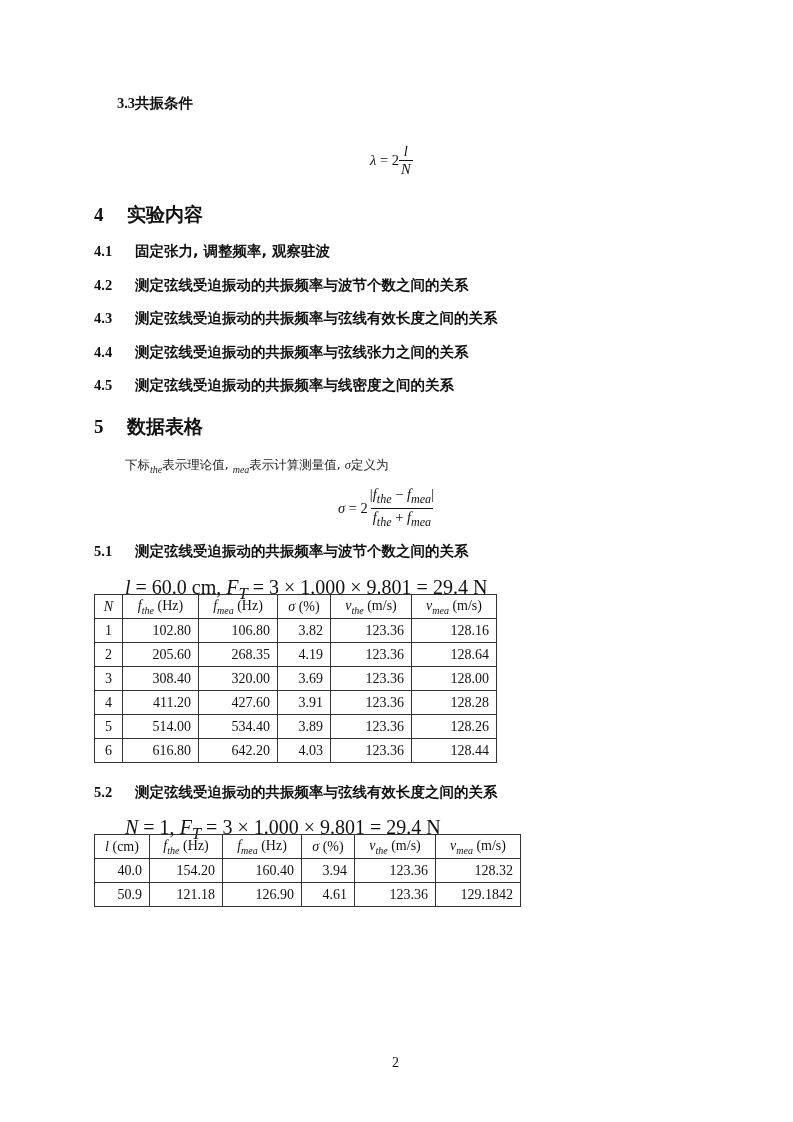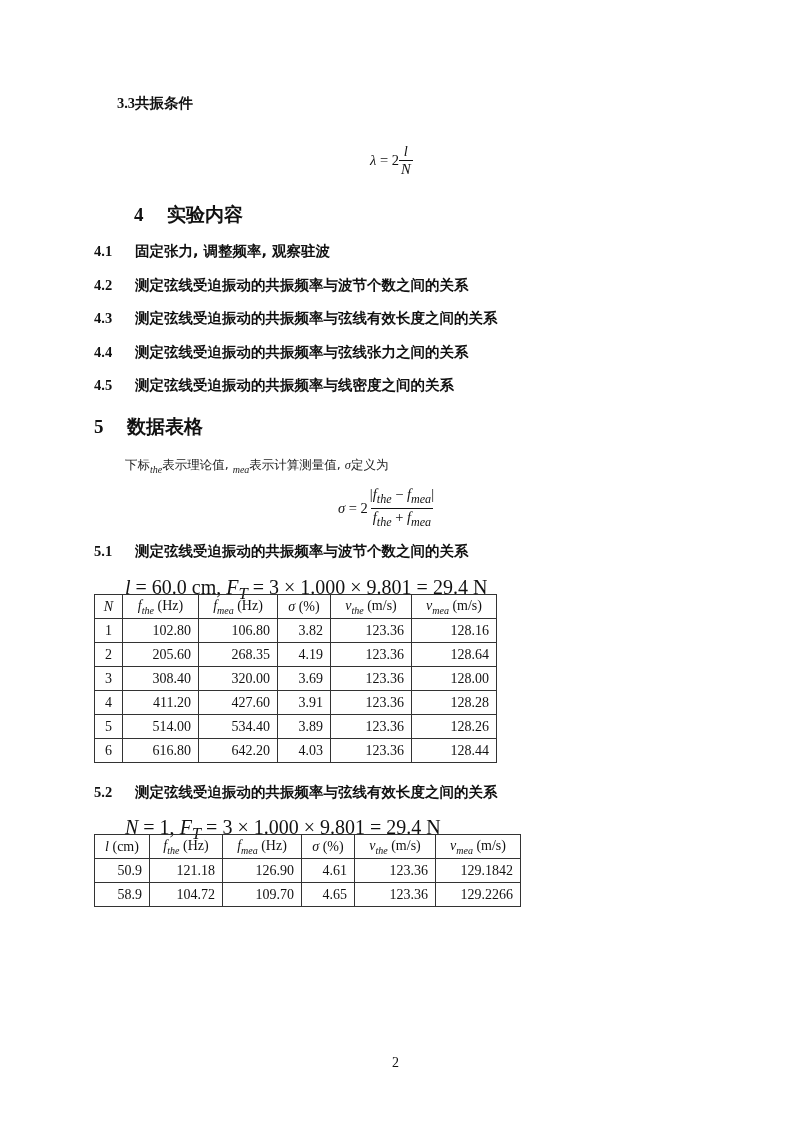--- a/index.html
+++ b/index.html
@@ -47,21 +47,21 @@
   <span class="num">3.3</span><span>共振条件</span>
 </div>
 
 <div class="abs math" style="left:370px; top:143px;text-align:right;">
   <span style="display:inline-block; vertical-align:middle;"><i>λ</i> = 2</span><span class="frac">
       <span class="n"><i>l</i></span>
       <span class="d"><i>N</i></span>
     </span>
 </div>
 
-<div class="abs sec" style="left:94px; top:202px;margin-left:40px;">
+<div class="abs sec" style="left:94px; top:202px;">
   <span class="num">4</span><span>实验内容</span>
 </div>
 
 <div class="abs subsec" style="left:94px; top:242px;">
   <span class="num">4.1</span><span>固定张力, 调整频率, 观察驻波</span>
 </div>
 <div class="abs subsec" style="left:94px; top:276px;">
   <span class="num">4.2</span><span>测定弦线受迫振动的共振频率与波节个数之间的关系</span>
 </div>
 <div class="abs subsec" style="left:94px; top:309px;">
@@ -174,31 +174,31 @@
       <th style="width:40px;margin-top:40px;"><i>l</i> (cm)</th>
       <th style="width:58px;"><i>f<sub>the</sub></i> (Hz)</th>
       <th style="width:64px;"><i>f<sub>mea</sub></i> (Hz)</th>
       <th style="width:38px;"><i>σ</i> (%)</th>
       <th style="width:66px;"><i>v<sub>the</sub></i> (m/s)</th>
       <th style="width:70px;"><i>v<sub>mea</sub></i> (m/s)</th>
     </tr>
   </thead>
   <tbody>
     <tr>
+      <td>40.0</td>
+      <td>154.20</td>
+      <td>160.40</td>
+      <td>3.94</td>
+      <td>123.36</td>
+      <td>128.32</td>
+    </tr>
+    <tr>
       <td>50.9</td>
       <td>121.18</td>
       <td>126.90</td>
       <td>4.61</td>
       <td>123.36</td>
       <td>129.1842</td>
     </tr>
-    <tr>
-      <td>58.9</td>
-      <td>104.72</td>
-      <td>109.70</td>
-      <td>4.65</td>
-      <td>123.36</td>
-      <td>129.2266</td>
-    </tr>
   </tbody>
 </table>
 
 <div class="abs page-num" style="left:392px; top:1055px;">2</div>
 
 </body></html>

